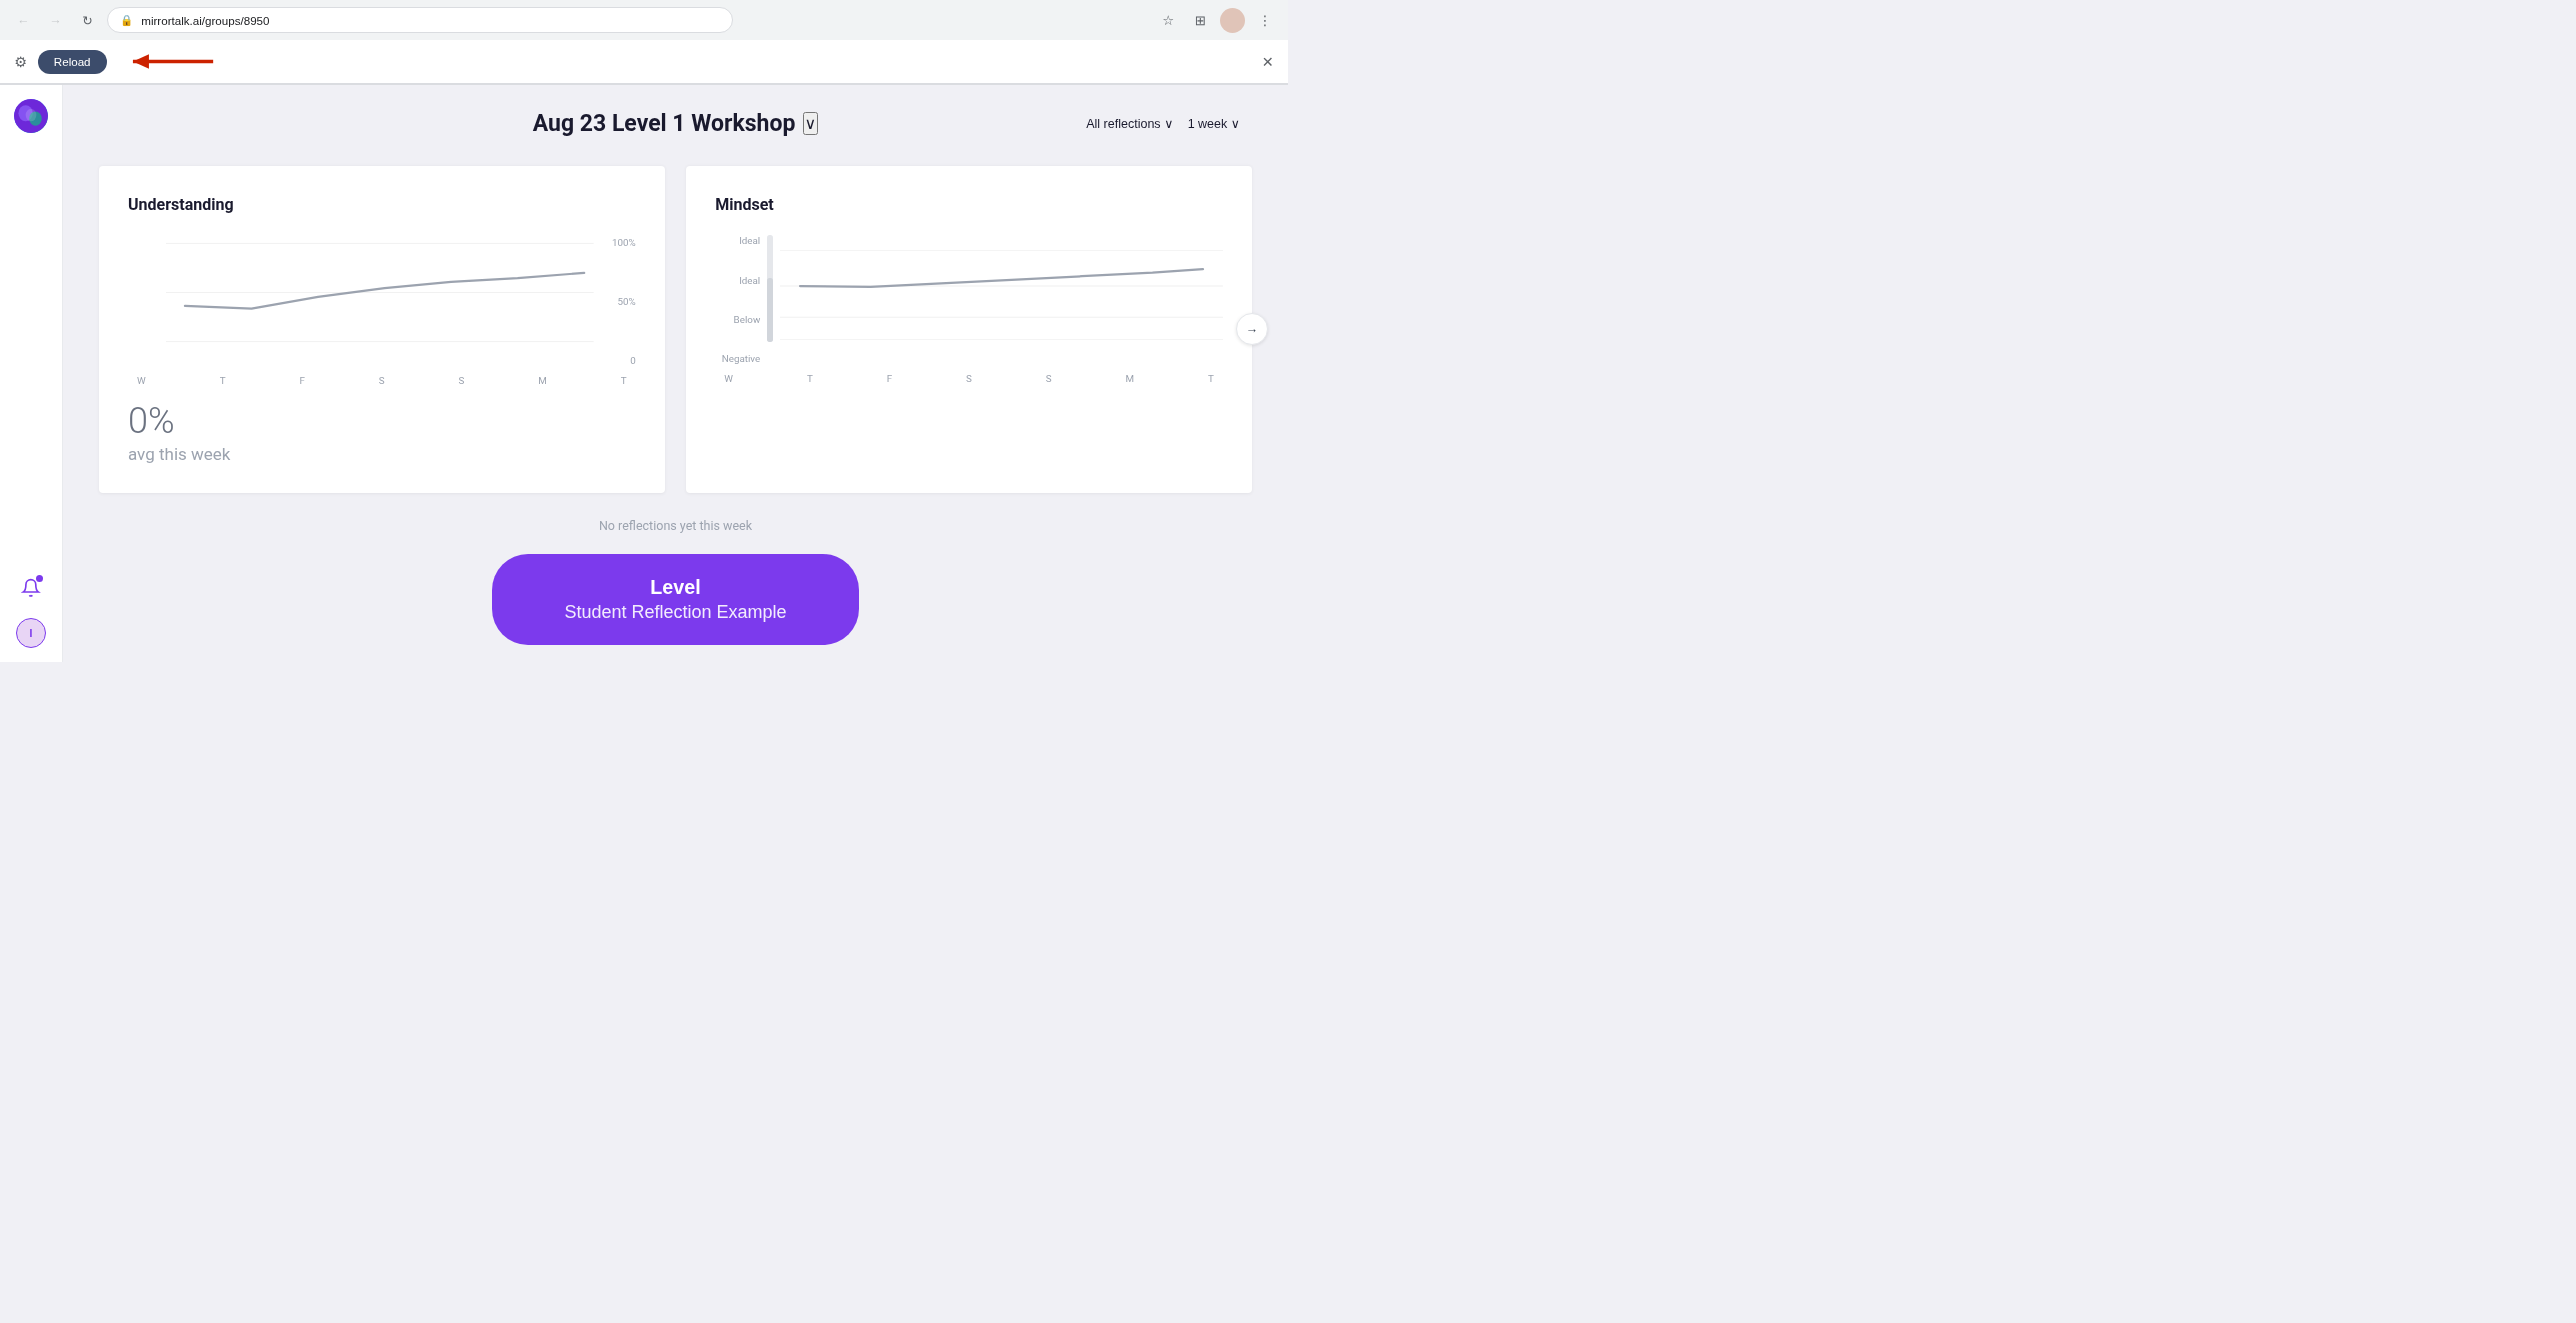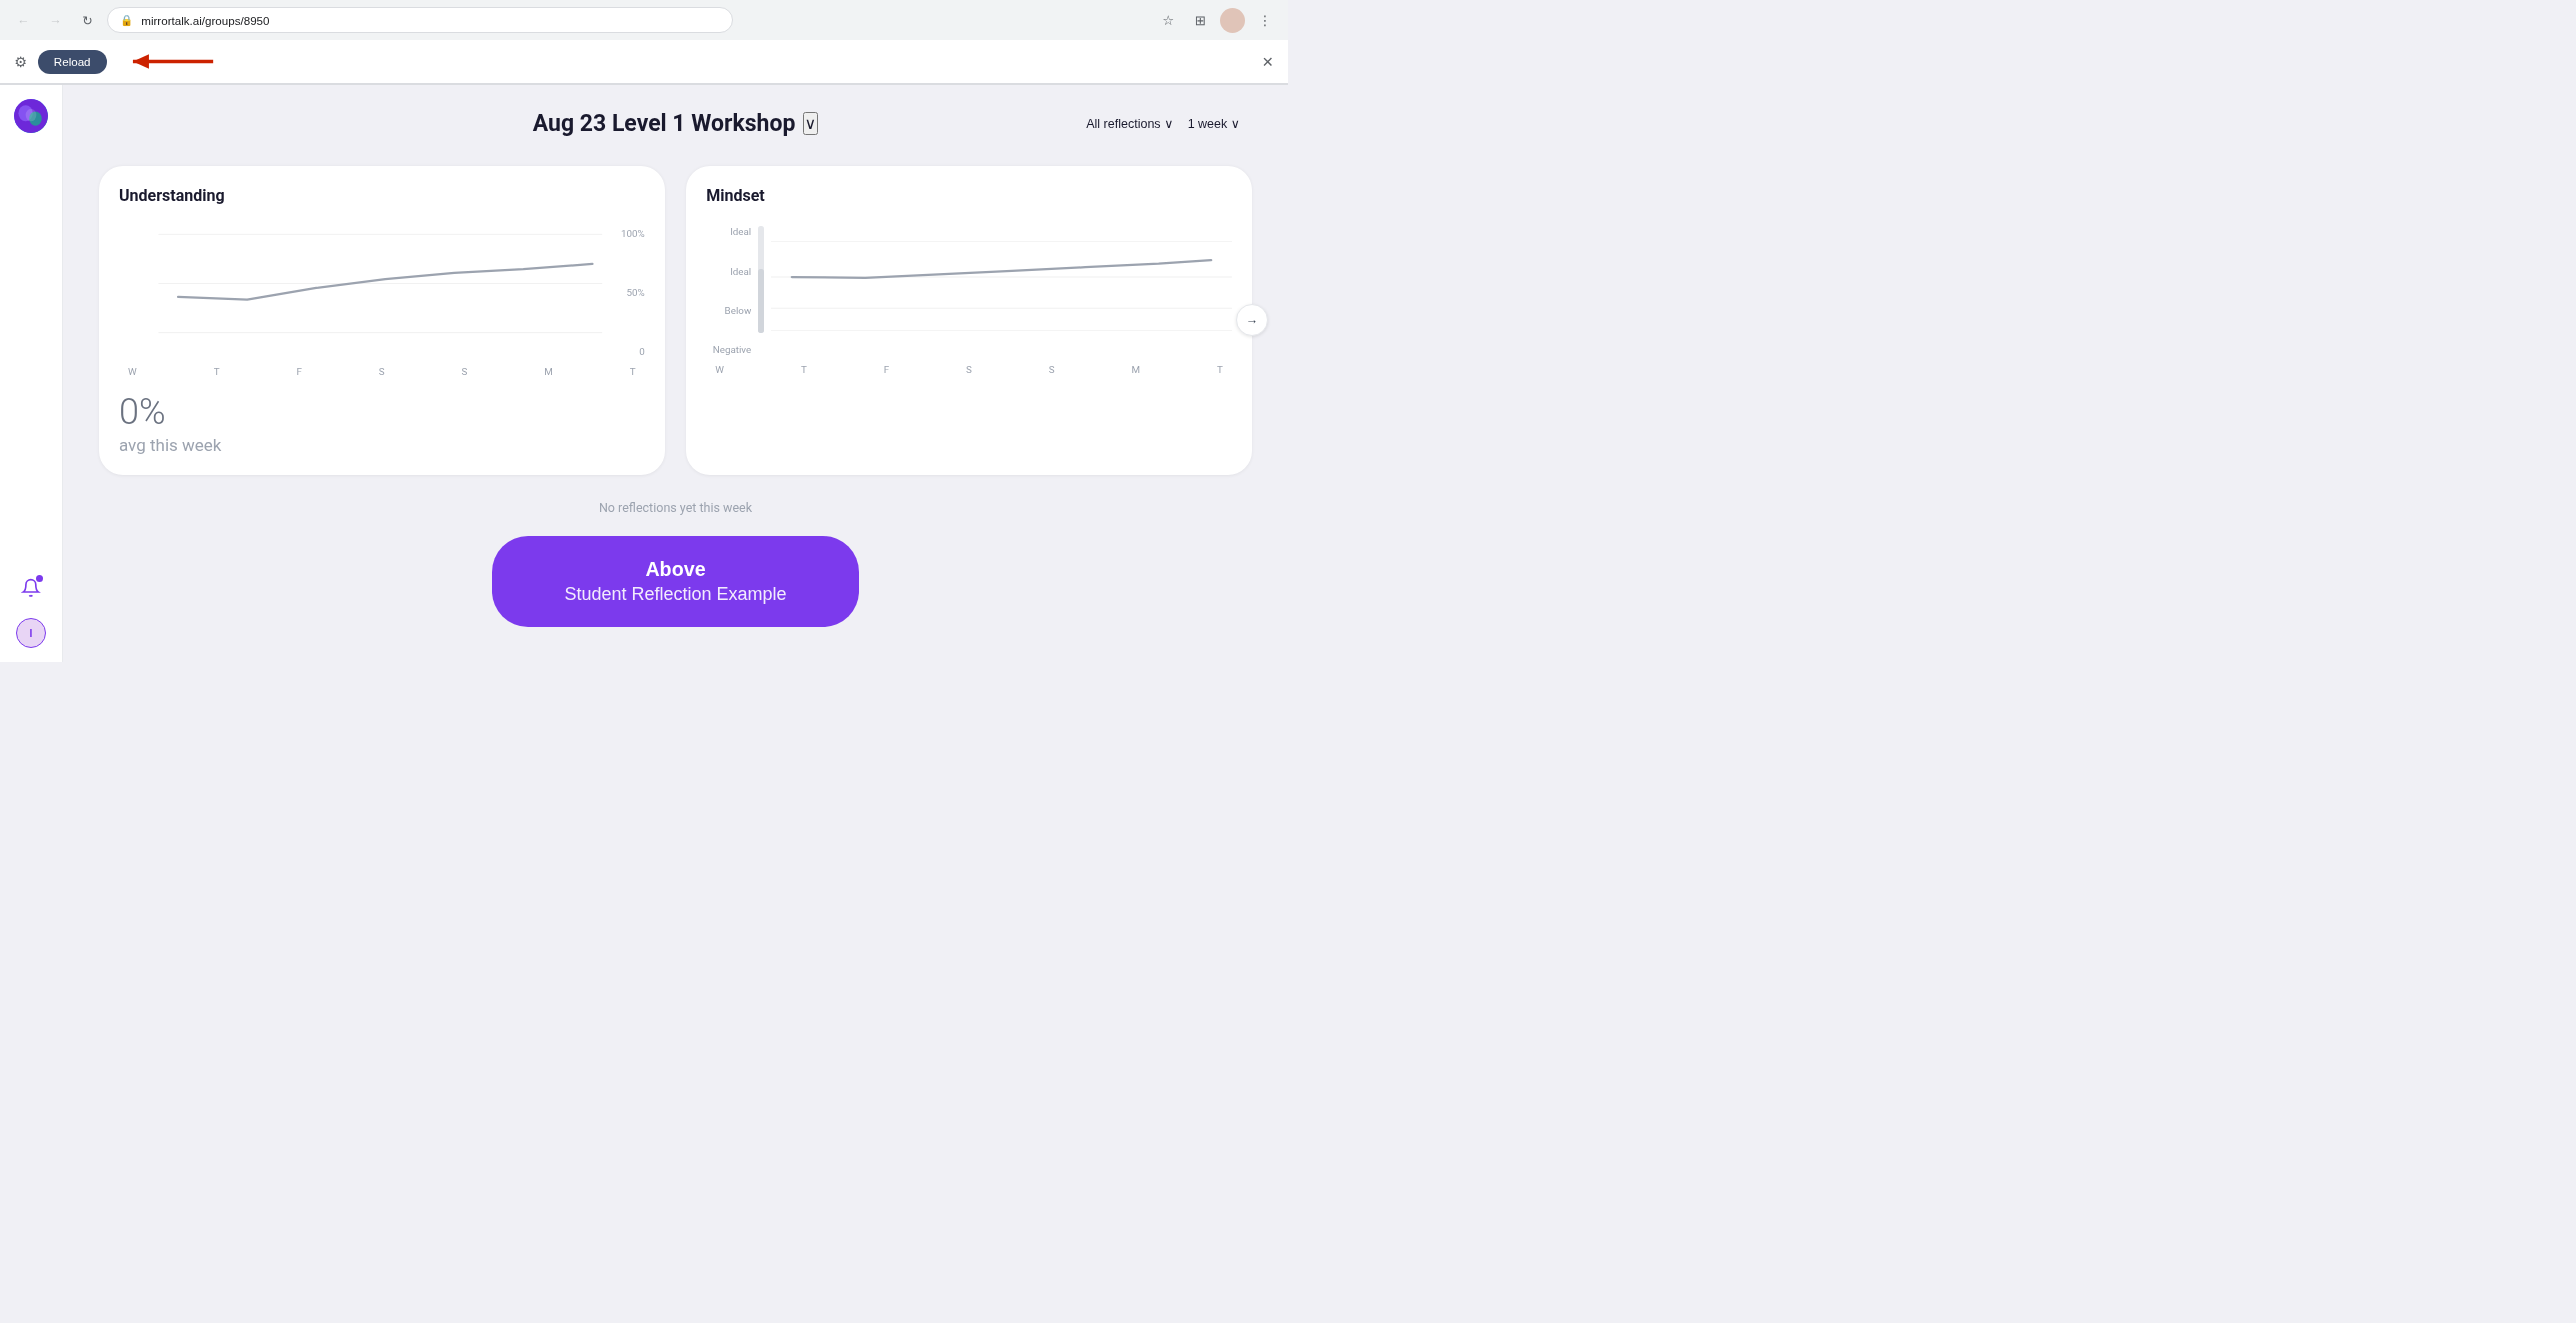--- a/index.html
+++ b/index.html
@@ -228,22 +228,22 @@
 
     
     .cards-row {
       display: flex;
       gap: 21.5px;
       margin-top: 10.7px;
     }
 
     .card {
       background: #fff;
-      border-radius: 24px;
-      padding: 20px;
+      border-radius: 4px;
+      padding: 29px;
       flex: 1;
       position: relative;
       box-shadow: 0 0.9px 3.6px rgba(0,0,0,0.06);
     }
     .card-title {
       font-size: 16px;
       font-weight: 700;
       color: #1a1a2e;
       margin-bottom: 14.3px;
     }
@@ -552,20 +552,20 @@
         <button class="next-btn">
           <span>→</span>
         </button>
       </div>
     </div>
 
     <div class="no-reflections">No reflections yet this week</div>
 
     <div class="cta-container">
       <button class="cta-btn">
-        <span class="cta-main">Above</span>
+        <span class="cta-main">Level</span>
         <span class="cta-sub">Student Reflection Example</span>
       </button>
     </div>
 
   </div>
 </div>
 
 
 </body></html>

